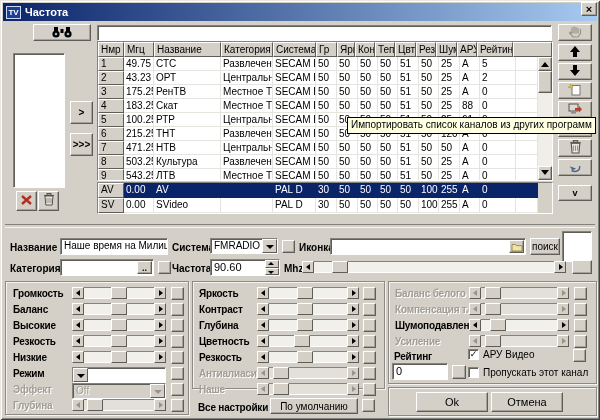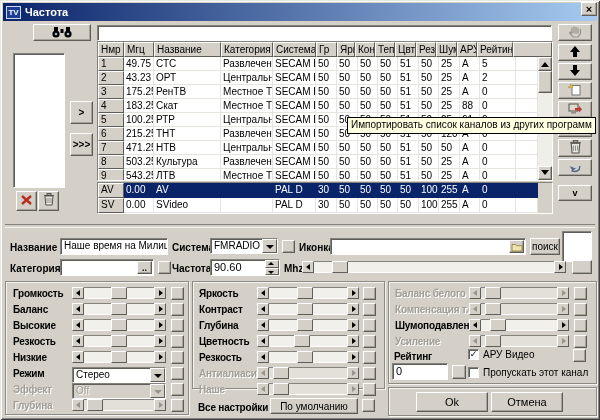--- a/index.html
+++ b/index.html
@@ -536,21 +536,20 @@
       <div class="slider" style="width: 94px; position: absolute; left: 66px; top: 69px;">
         <div class="sl-ar l"></div>
         <div class="sl-track">
           <div class="sl-thumb" style="left: 27px;"></div>
         </div>
         <div class="sl-ar r"></div>
       </div>
       <div class="sqbtn raised" style="left: 165px; top: 69px;"></div>
       <div class="glabel" style="left: 7px; top: 86px;">Режим</div>
       <div class="combo" style="width: 94px; position: absolute; left: 66px; top: 85px;">
-        <span class="combo-val">Стерео</span>
         <div class="combo-btn"></div>
       </div>
       <div class="sqbtn raised" style="left: 165px; top: 85px;"></div>
       <div class="glabel dis" style="left: 7px; top: 102px;">Эффект</div>
       <div class="combo cdis" style="width: 94px; position: absolute; left: 66px; top: 101px;">
         <span class="combo-val">Off</span>
         <div class="combo-btn"></div>
       </div>
       <div class="sqbtn raised" style="left: 165px; top: 101px;"></div>
       <div class="glabel dis" style="left: 7px; top: 118px;">Глубина</div>

